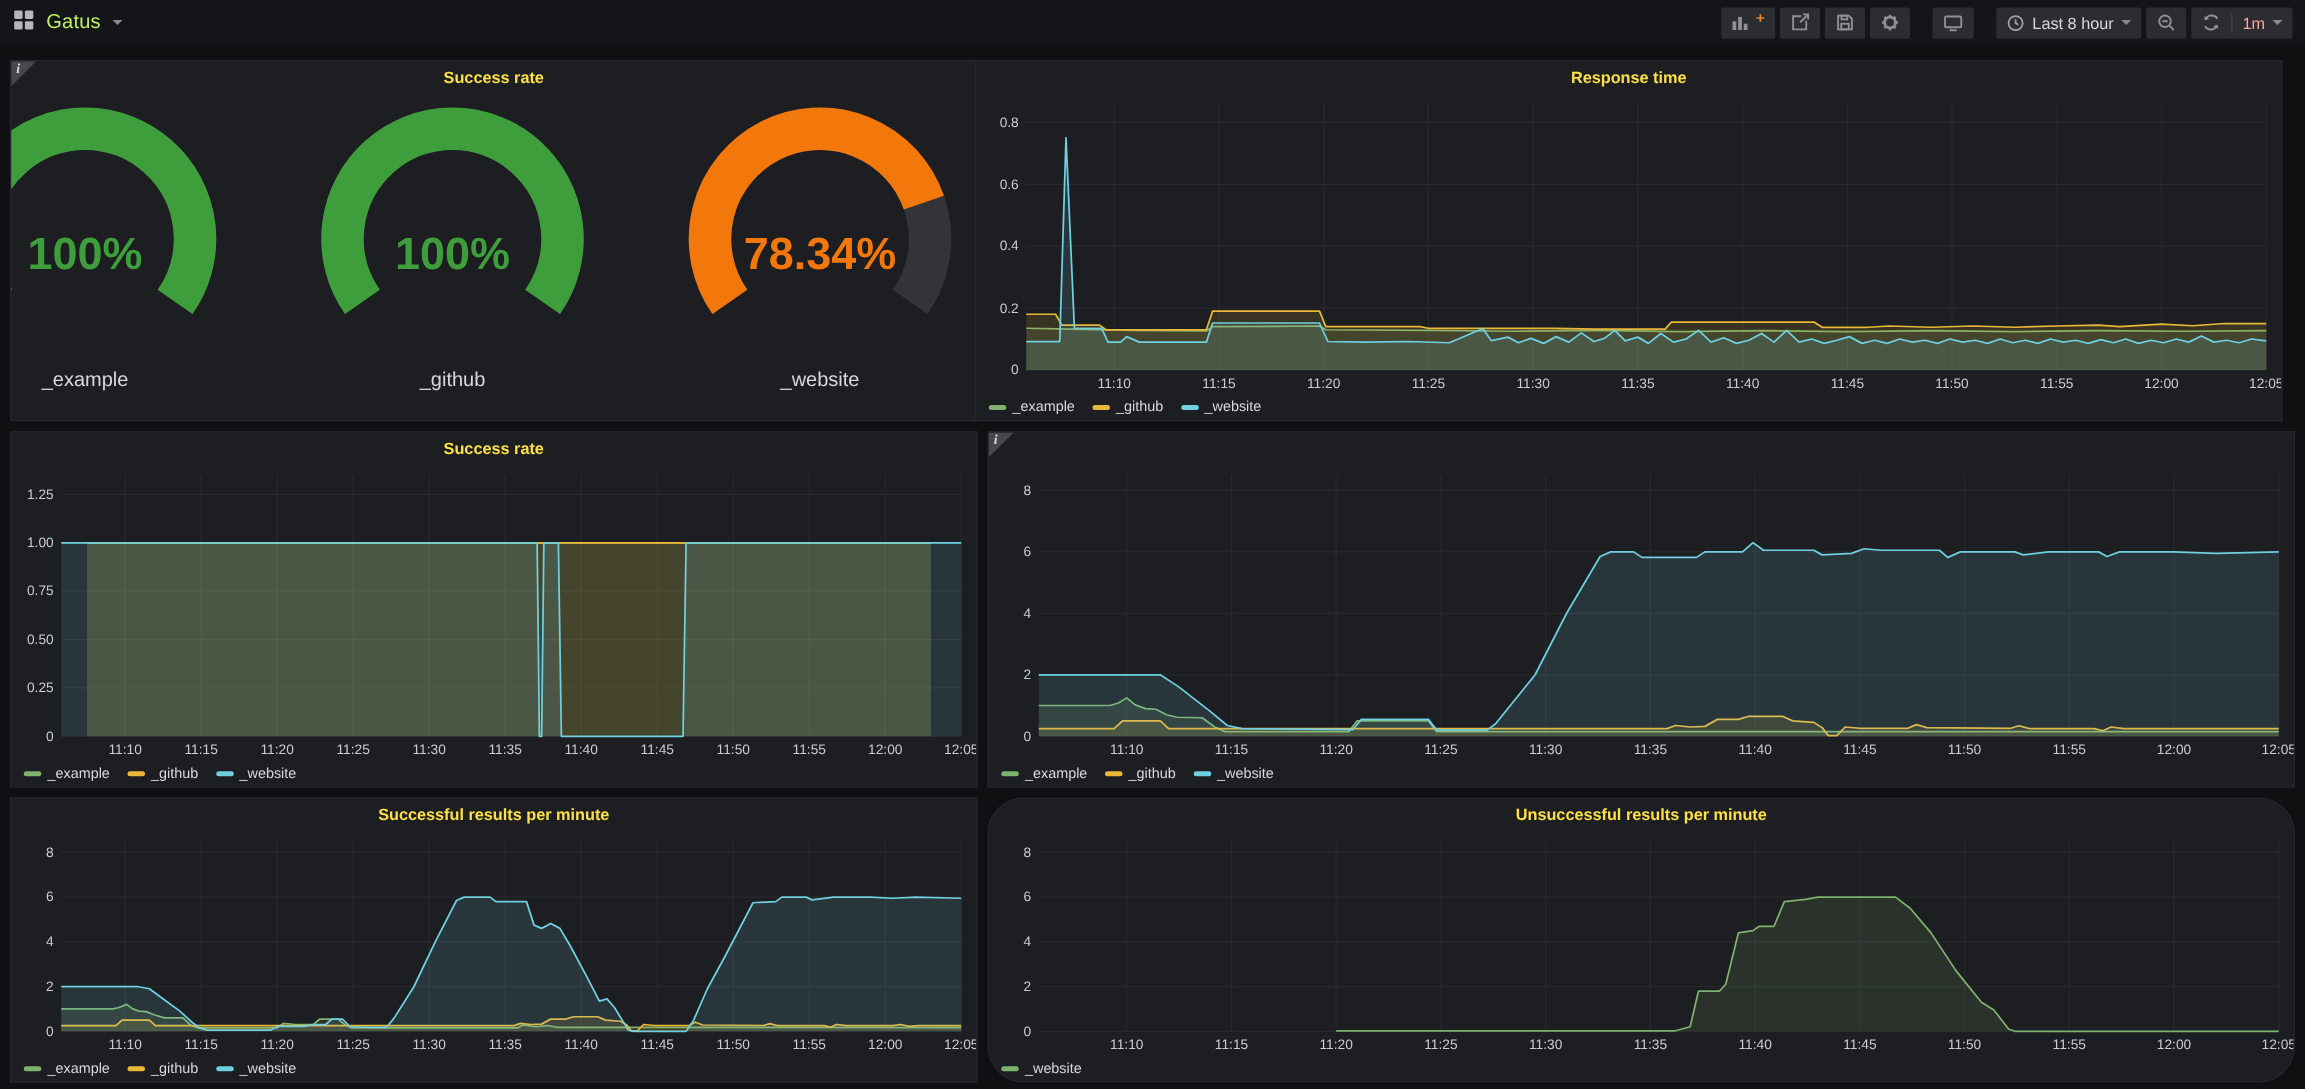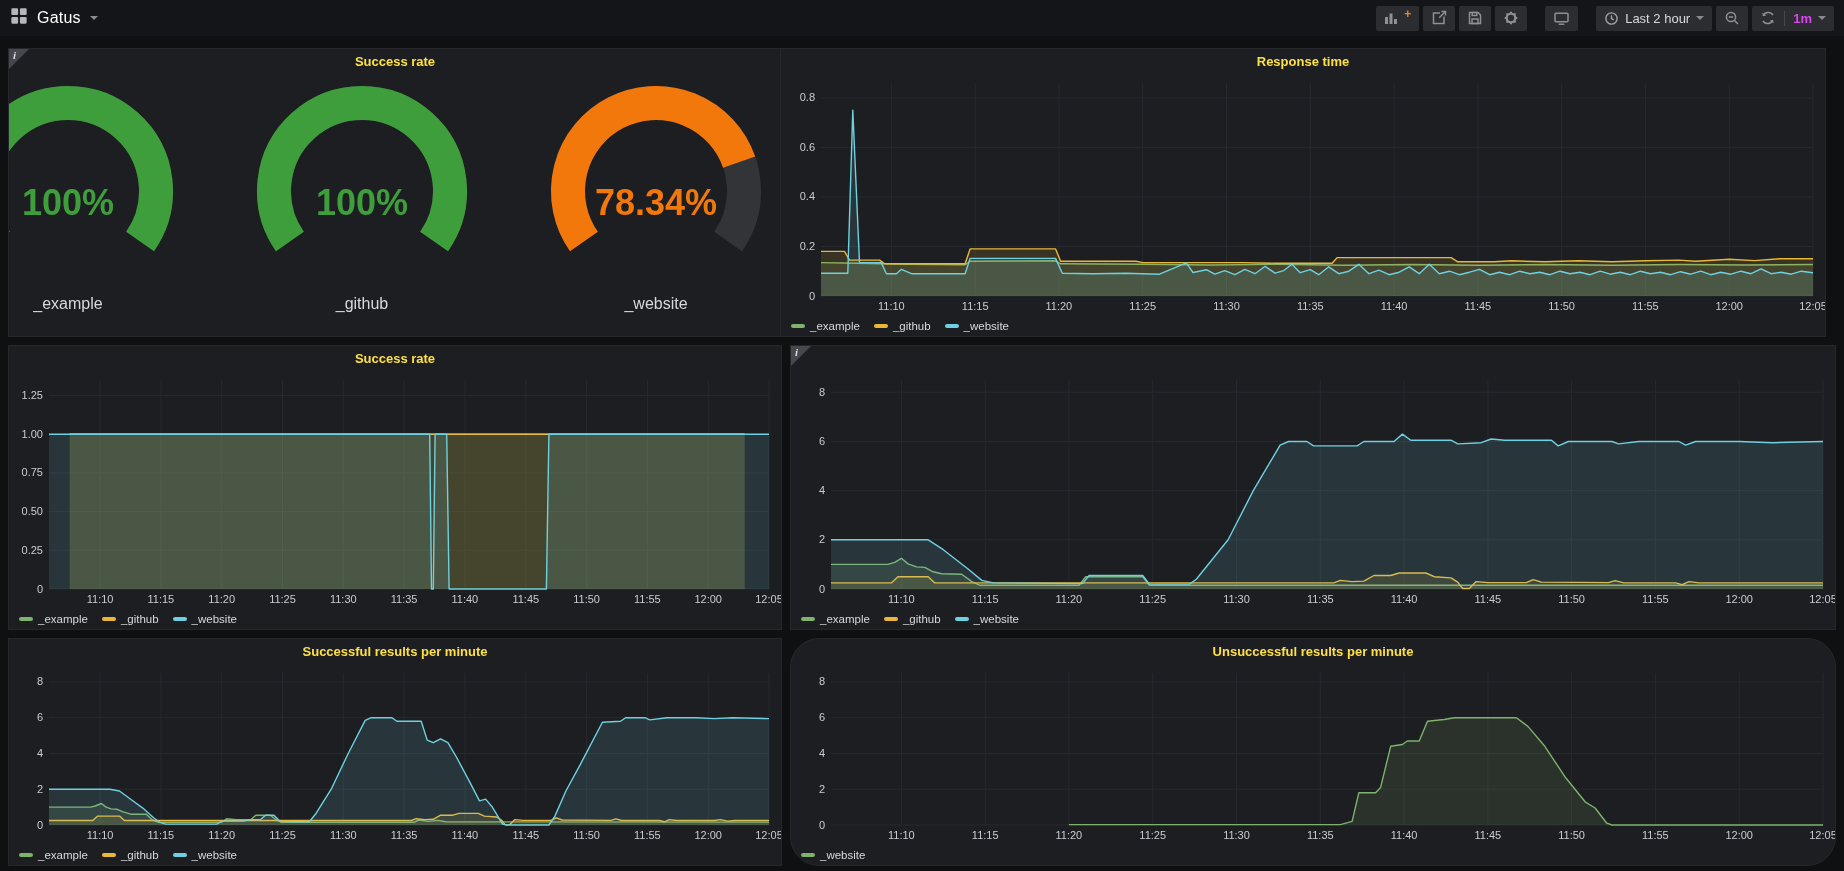--- a/index.html
+++ b/index.html
@@ -4,30 +4,30 @@
 <style>
   * { margin:0; padding:0; box-sizing:border-box; }
   html,body { background:#0f1012; }
   body { width:1844px; height:871px; position:relative; overflow:hidden;
          font-family:"Liberation Sans", sans-serif; }
 
   
   .navbar { position:absolute; left:0; top:0; width:1844px; height:36px;
             background:#141518; display:flex; align-items:center; padding:0 10px; }
   .nav-left { display:flex; align-items:center; gap:9px; }
-  .dash-title { color:#ffffff; font-size:16px; letter-spacing:.2px; }
+  .dash-title { color:#bef264; font-size:16px; letter-spacing:.2px; }
   .caret { width:0; height:0; border-left:4px solid transparent; border-right:4px solid transparent;
            border-top:4px solid #898a8d; display:inline-block; }
   .nav-right { margin-left:auto; display:flex; align-items:center; }
   .nbtn { height:25px; background:#2b2d31; border:none; border-radius:2px; display:flex;
           align-items:center; padding:0 8px; gap:6px; margin-left:4px; cursor:pointer;
           color:#d8d9da; font-size:13px; font-family:"Liberation Sans",sans-serif; }
   .nbtn svg { display:block; }
   .spacer { width:14px; }
-  .interval { color:#d946ef; font-weight:700; }
+  .interval { color:#fca5a5; font-weight:400; }
   .vdiv { width:1px; height:15px; background:#45474b; margin:0 2px; }
   .plus-badge { color:#e8862a; font-weight:700; font-size:12px; margin-left:-3px; margin-top:-8px; }
 
   
   .panel { position:absolute; background:#1d1e21; border:1px solid #26272b; overflow:hidden; }
   .panel-title { height:26px; line-height:26px; text-align:center; font-size:13px; font-weight:700;
                  color:#fde047; cursor:pointer; }
   .corner { position:absolute; top:0; left:0; width:0; height:0;
             border-top:20px solid #46484d; border-right:20px solid transparent; cursor:pointer; }
   .corner span { position:absolute; top:-20px; left:4px; font:italic 700 11px "Liberation Serif",serif;
@@ -116,21 +116,21 @@
         </span>
     </button>
     <span class="spacer"></span>
     <button class="nbtn">
       <span>
         <svg width="15" height="15" viewBox="0 0 16 16" fill="none" stroke="#9fa1a4" stroke-width="1.5">
           <circle cx="8" cy="8" r="6"></circle>
             <path d="M8 4.6 V8 L10.4 9.4"></path>
         </svg>
         </span>
-      <span>Last 2 hour</span>
+      <span>Last 8 hour</span>
       <span class="caret"></span>
     </button>
     <button class="nbtn">
       <span>
         <svg width="16" height="16" viewBox="0 0 16 16" fill="none" stroke="#8e9094" stroke-width="1.5">
           <circle cx="7" cy="7" r="4.6"></circle>
             <path d="M10.5 10.5 L14 14"></path>
             <path d="M4.8 7 H9.2"></path>
         </svg>
         </span>

